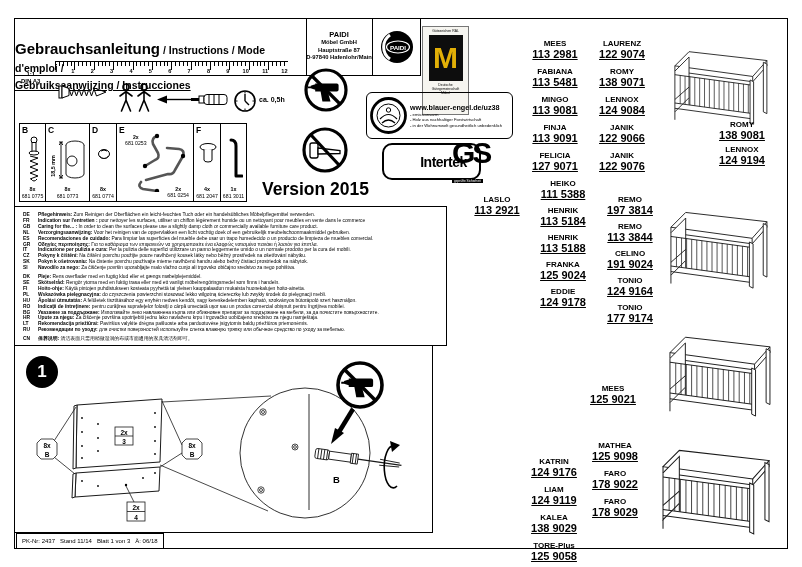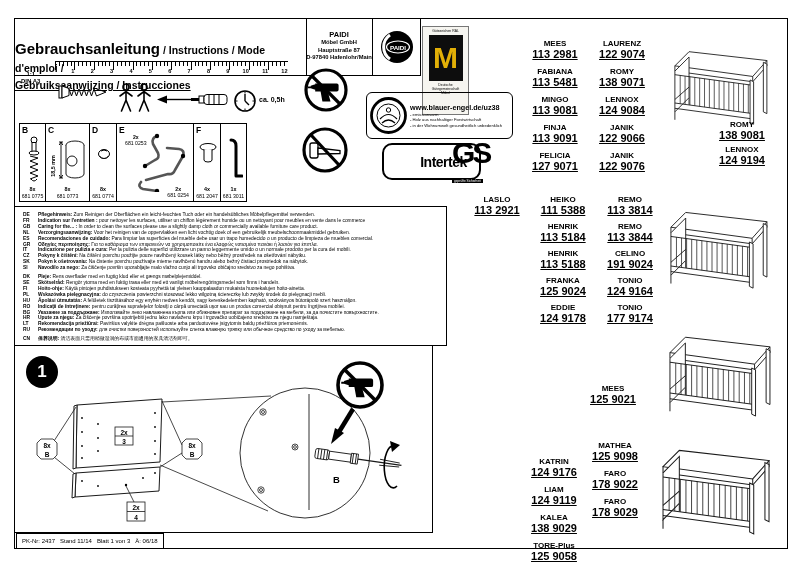--- a/index.html
+++ b/index.html
@@ -221,20 +221,21 @@
   </svg>
 
   <div class="abs itk">
       <span>Intertek</span>
     </div>
   <div class="abs gs">
     <div class="g1">GS</div>
     <div class="g2">geprüfte Sicherheit</div>
   </div>
 
+  <div class="abs version">Version 2015</div>
 
   <div class="abs pstrip">
     <div class="pbox" style="width:27px">
       <span class="pletter">B</span>
       <svg style="position:absolute;left:7px;top:12px" width="14" height="48" viewBox="0 0 14 48">
         <g stroke="#000" stroke-width="1" fill="#fff">
           <circle cx="7" cy="4" r="3"></circle>
           <rect x="5" y="6.5" width="4" height="9"></rect>
           <ellipse cx="7" cy="17" rx="5" ry="2"></ellipse>
           <path d="M3,20 l8,2 -8,3 8,3 -8,3 8,3 -8,3 8,3 -8,3" fill="none"></path>
@@ -567,21 +568,21 @@
     </div>
     </div>
 
   <div class="prod-col g2" style="left:465px;top:187px;width:64px">
 
   <div class="pentry">
       <div class="pname">LASLO</div>
       <div class="pno">113 2921</div>
     </div>
     </div>
-  <div class="prod-col g2" style="left:531px;top:187px;width:64px">
+  <div class="prod-col g2" style="left:531px;top:171px;width:64px">
 
   <div class="pentry">
       <div class="pname">HEIKO</div>
       <div class="pno">111 5388</div>
     </div>
       <div class="pentry">
       <div class="pname">HENRIK</div>
       <div class="pno">113 5184</div>
     </div>
       <div class="pentry">
@@ -594,21 +595,21 @@
     </div>
       <div class="pentry">
       <div class="pname">EDDIE</div>
       <div class="pno">124 9178</div>
     </div>
     </div>
   <div class="prod-col g2" style="left:597px;top:187px;width:66px">
 
   <div class="pentry">
       <div class="pname">REMO</div>
-      <div class="pno">113 3814</div>
+      <div class="pno">197 3814</div>
     </div>
       <div class="pentry">
       <div class="pname">REMO</div>
       <div class="pno">113 3844</div>
     </div>
       <div class="pentry">
       <div class="pname">CELINO</div>
       <div class="pno">191 9024</div>
     </div>
       <div class="pentry">

